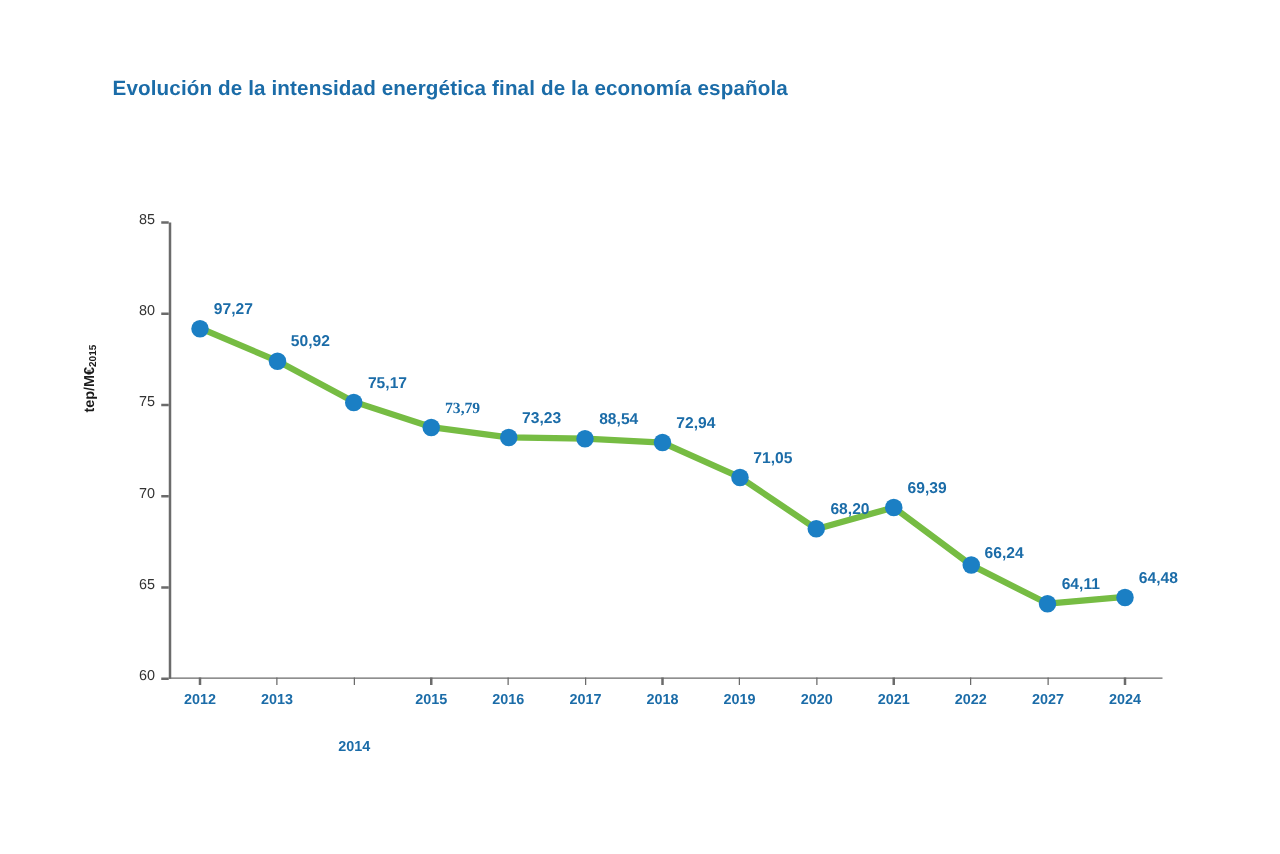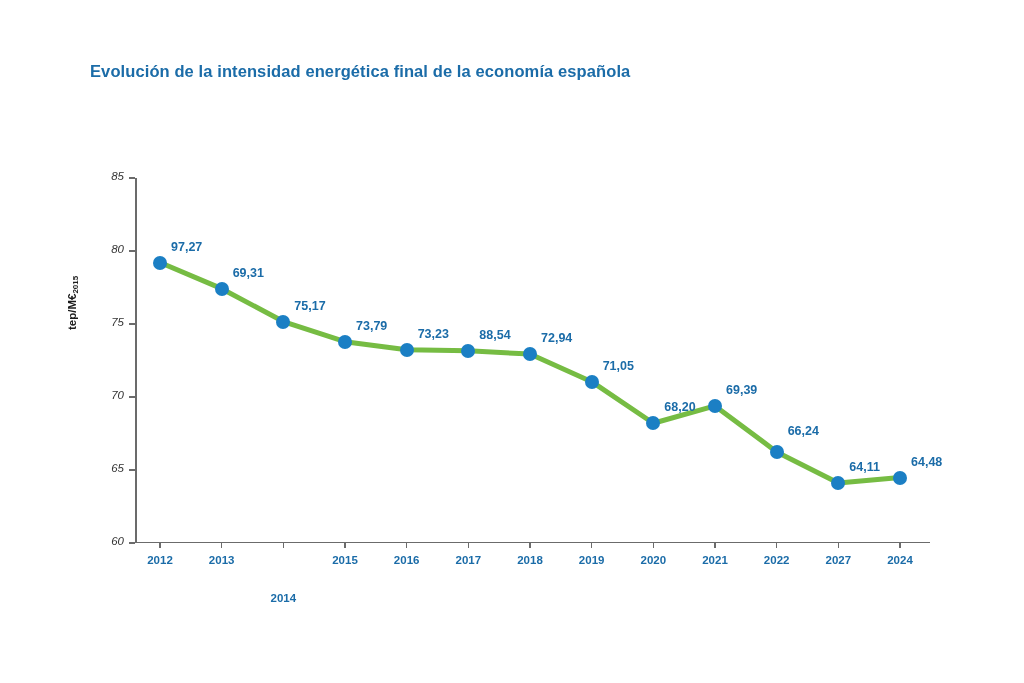--- a/index.html
+++ b/index.html
@@ -58,21 +58,20 @@
     height: 1.5px;
     background: #6b6b6b;
   }
   .y-tick-label {
     position: absolute;
     left: -14px;
     width: 28px;
     text-align: right;
     font-size: 11.5px;
     color: #333333;
-    font-style: italic;
   }
   .x-tick-mark {
     position: absolute;
     top: 364px;
     width: 1.5px;
     height: 6px;
     background: #6b6b6b;
   }
   .x-tick-label {
     position: absolute;
@@ -194,30 +193,30 @@
         <div class="point-dot" style="left: 420px; top: 176.076px;"></div>
         <div class="point-dot" style="left: 481.667px; top: 203.67px;"></div>
         <div class="point-dot" style="left: 543.333px; top: 245.28px;"></div>
         <div class="point-dot" style="left: 605px; top: 227.906px;"></div>
         <div class="point-dot" style="left: 666.667px; top: 273.896px;"></div>
         <div class="point-dot" style="left: 728.333px; top: 304.994px;"></div>
         <div class="point-dot" style="left: 790px; top: 299.592px;"></div>
       </div>
     <div id="labels-layer">
         <div class="point-label" style="left: 61px; top: 61.534px;">97,27</div>
-        <div class="point-label" style="left: 122.667px; top: 87.668px;">69,31</div>
+        <div class="point-label" style="left: 122.667px; top: 87.668px;">50,92</div>
         <div class="point-label" style="left: 184.333px; top: 120.518px;">75,17</div>
-        <div class="point-label" style="left: 246px; top: 140.666px;">73,79</div>
+        <div class="point-label" style="left: 246px; top: 140.666px; font-family: Liberation Serif, serif;">73,79</div>
         <div class="point-label" style="left: 307.667px; top: 148.842px;">73,23</div>
         <div class="point-label" style="left: 369.333px; top: 149.864px;">88,54</div>
         <div class="point-label" style="left: 431px; top: 153.076px;">72,94</div>
         <div class="point-label" style="left: 492.667px; top: 180.67px;">71,05</div>
         <div class="point-label" style="left: 554.333px; top: 222.28px;">68,20</div>
         <div class="point-label" style="left: 616px; top: 204.906px;">69,39</div>
-        <div class="point-label" style="left: 677.667px; top: 246px;">66,24</div>
+        <div class="point-label" style="left: 677.667px; top: 257px;">66,24</div>
         <div class="point-label" style="left: 739.333px; top: 281.994px;">64,11</div>
         <div class="point-label" style="left: 801px; top: 276.592px;">64,48</div>
       </div>
   </div>
 
   <div id="y-axis-title"><span>tep/M€</span><sub>2015</sub></div>
 
 </div>
 
 </body></html>

